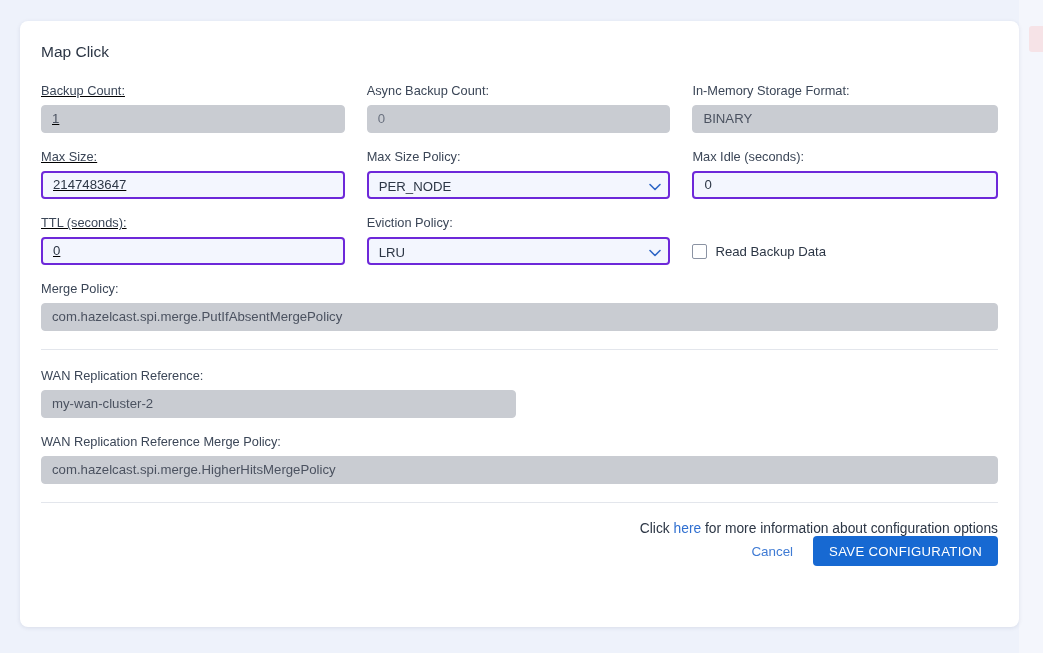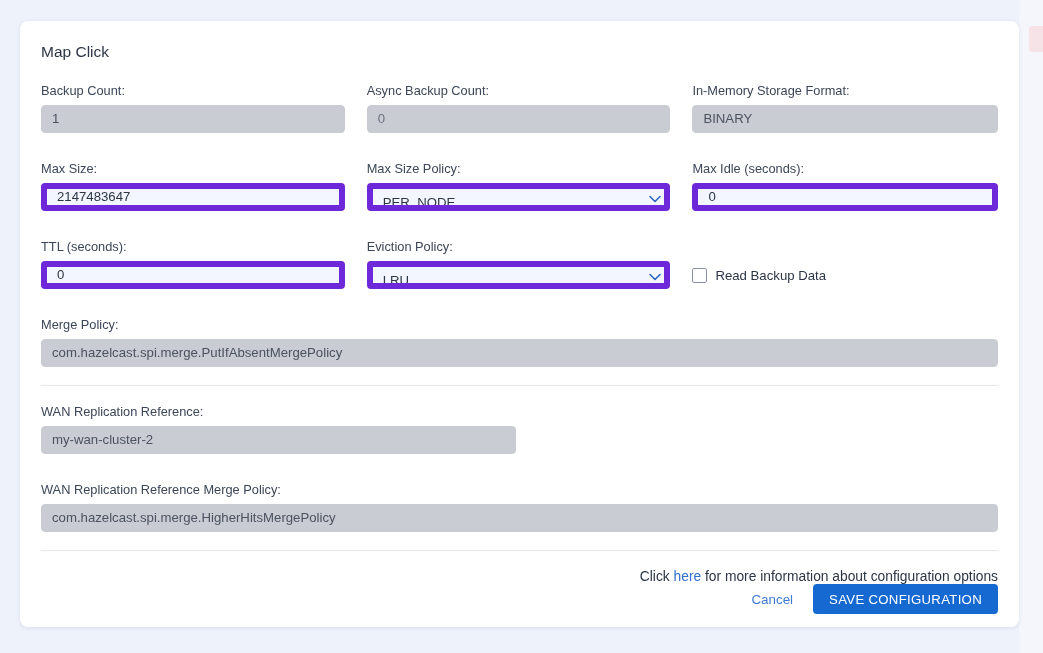--- a/index.html
+++ b/index.html
@@ -59,21 +59,21 @@
   }
   .row {
     display: flex;
     gap: 22px;
     margin-bottom: 14px;
   }
   .col {
     display: flex;
     flex-direction: column;
   }
-  .col-1 { width: 311px; }
+  .col-1 { width: 311px; text-decoration: underline; }
   .col-2 { width: 311px; }
   .col-3 { width: 313px; }
   .col-wide { width: 957px; }
   .field-label {
     font-size: 12.8px;
     color: #3b4657;
     margin-bottom: 6px;
     line-height: 16px;
   }
   .input {
@@ -87,21 +87,21 @@
     display: block;
   }
   .input-readonly {
     background: #c9ccd2;
     border: 1px solid #c9ccd2;
     color: #4b5260;
   }
   .input-readonly.placeholder-gray { color: #6b7280; }
   .input-editable {
     background: #f3f6fe;
-    border: 6px solid #6d28d9;
+    border: 2px solid #6d28d9;
     color: #2c3645;
   }
   .select-wrap {
     position: relative;
     width: 100%;
   }
   select.input-editable {
     appearance: none;
     -webkit-appearance: none;
     padding-right: 30px;
@@ -193,21 +193,21 @@
     color: #ffffff;
     border: none;
     border-radius: 4px;
     font-size: 13.2px;
     letter-spacing: 0.3px;
     padding: 0 16px;
     height: 30px;
     cursor: pointer;
     font-family: "Liberation Sans", sans-serif;
   }
-  .mt-16 { margin-top: 28px; }
+  .mt-16 { margin-top: 16px; }
 </style>
 </head>
 <body>
 
 <div class="page-bg"></div>
 <div class="side-strip"></div>
 <div class="pink-sliver"></div>
 
 <div class="card">
   <div class="card-inner">

